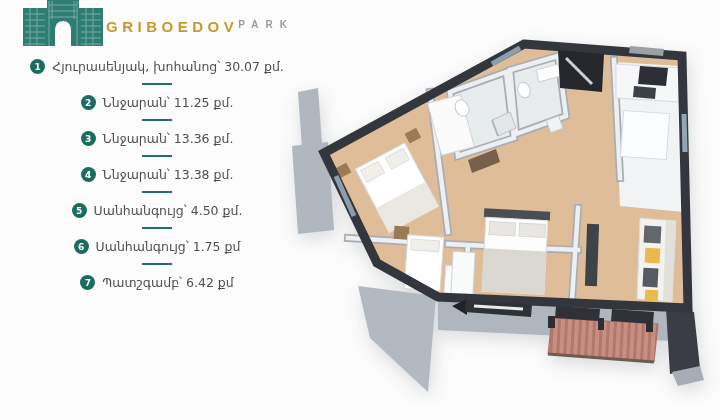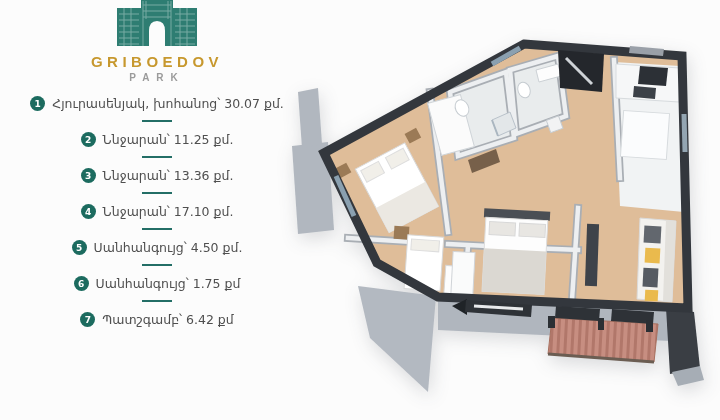--- a/index.html
+++ b/index.html
@@ -8,21 +8,21 @@
     background:#fcfcfc;
     font-family:"DejaVu Sans","Liberation Sans",sans-serif;
   }
   .stage{position:relative;width:720px;height:420px;}
   .plan-svg{position:absolute;left:0;top:0;width:720px;height:420px;
     filter:drop-shadow(2px 6px 9px rgba(40,45,55,.16));}
   .left{
     position:absolute;left:12px;top:0;width:290px;
     display:flex;flex-direction:column;align-items:center;z-index:2;
   }
-  .logo{display:flex;flex-direction:column;align-items:center;}
+  .logo{display:flex;flex-direction:row;align-items:center;}
   .logo-icon{width:86px;height:46px;overflow:hidden;}
   .logo-icon svg{display:block;margin-top:-7px;}
   .brand-name{margin-top:7px;font-size:15px;font-weight:700;letter-spacing:4.5px;
     color:#c7982e;font-family:"Liberation Sans",sans-serif;}
   .brand-sub{margin-top:2px;font-size:10px;font-weight:600;letter-spacing:7px;color:#9b9b9b;
     font-family:"Liberation Sans",sans-serif;}
   .title{margin:13px 0 0;font-size:17px;font-weight:800;color:#14404d;letter-spacing:.2px;}
   .rooms{list-style:none;margin:13px 0 0;padding:0;display:flex;flex-direction:column;align-items:center;}
   .room{display:flex;flex-direction:column;align-items:center;}
   .room-row{display:flex;align-items:center;gap:7px;}
@@ -216,21 +216,21 @@
       </li>
       <li class="room">
         <div class="room-row">
           <span class="badge">3</span>
           <span class="room-label">Ննջարան՝ 13.36 քմ.</span>
         </div>
       </li>
       <li class="room">
         <div class="room-row">
           <span class="badge">4</span>
-          <span class="room-label">Ննջարան՝ 17.10 քմ.</span>
+          <span class="room-label">Ննջարան՝ 13.38 քմ.</span>
         </div>
       </li>
       <li class="room">
         <div class="room-row">
           <span class="badge">5</span>
           <span class="room-label">Սանհանգույց՝ 4.50 քմ.</span>
         </div>
       </li>
       <li class="room">
         <div class="room-row">

